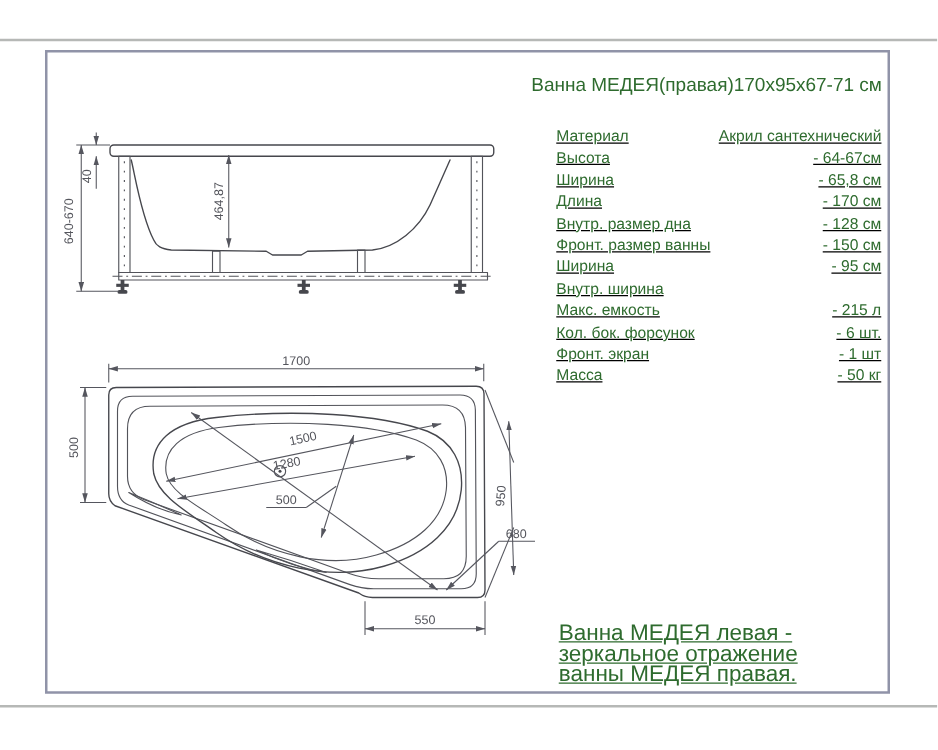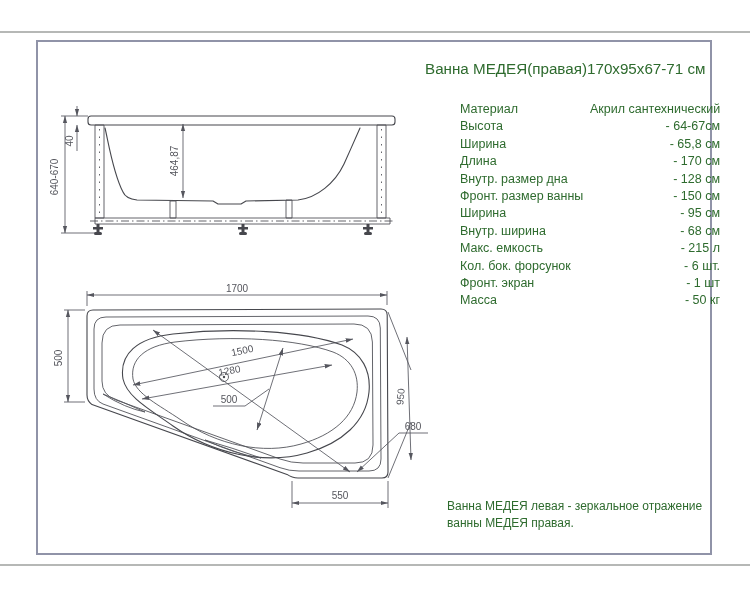--- a/index.html
+++ b/index.html
@@ -11,27 +11,27 @@
   .rule.top{top:31px;}
   .rule.bottom{top:564px;}
   .frame{
     position:absolute;left:36px;top:40px;width:676px;height:515px;
     box-sizing:border-box;border:2px solid #9093a8;background:#ffffff;
   }
   .title{
     position:absolute;left:425px;top:60px;width:286px;
     color:#2e6b2e;font-size:15.2px;font-weight:400;white-space:nowrap;
   }
-  .spec-table{position:absolute;left:460px;top:101px;width:260px;}
+  .spec-table{position:absolute;left:445px;top:101px;width:260px;text-decoration:underline;}
   .spec-row{display:flex;line-height:17.4px;font-size:12.5px;color:#2e6b2e;white-space:nowrap;}
   .spec-label{flex:none;width:130px;}
   .spec-value{flex:1;text-align:right;}
   .note{
     position:absolute;left:447px;top:498px;width:260px;
-    color:#2e6b2e;font-size:12px;line-height:16.5px;
+    color:#2e6b2e;font-size:18px;line-height:16.5px;text-decoration:underline;
   }
   svg{position:absolute;overflow:visible;}
   .side-view{left:45px;top:95px;}
   .plan-view{left:45px;top:282px;}
   .ln{stroke:#46474d;stroke-width:1.1;fill:none;stroke-linejoin:round;stroke-linecap:round;}
   .ln2{stroke:#52535a;stroke-width:0.9;fill:none;stroke-linejoin:round;}
   .dim{stroke:#55565e;stroke-width:0.85;fill:none;}
   .dimtext{font-family:"Liberation Sans",sans-serif;font-size:10px;fill:#54555c;}
   .fillpart{fill:#46474d;stroke:none;}
 </style>
@@ -70,21 +70,20 @@
       <div class="spec-row">
         <span class="spec-label">Фронт. размер ванны</span>
         <span class="spec-value">- 150 см</span>
       </div>
       <div class="spec-row">
         <span class="spec-label">Ширина</span>
         <span class="spec-value">- 95 см</span>
       </div>
       <div class="spec-row">
         <span class="spec-label">Внутр. ширина</span>
-        <span class="spec-value">- 68 см</span>
       </div>
       <div class="spec-row">
         <span class="spec-label">Макс. емкость</span>
         <span class="spec-value">- 215 л</span>
       </div>
       <div class="spec-row">
         <span class="spec-label">Кол. бок. форсунок</span>
         <span class="spec-value">- 6 шт.</span>
       </div>
       <div class="spec-row">

